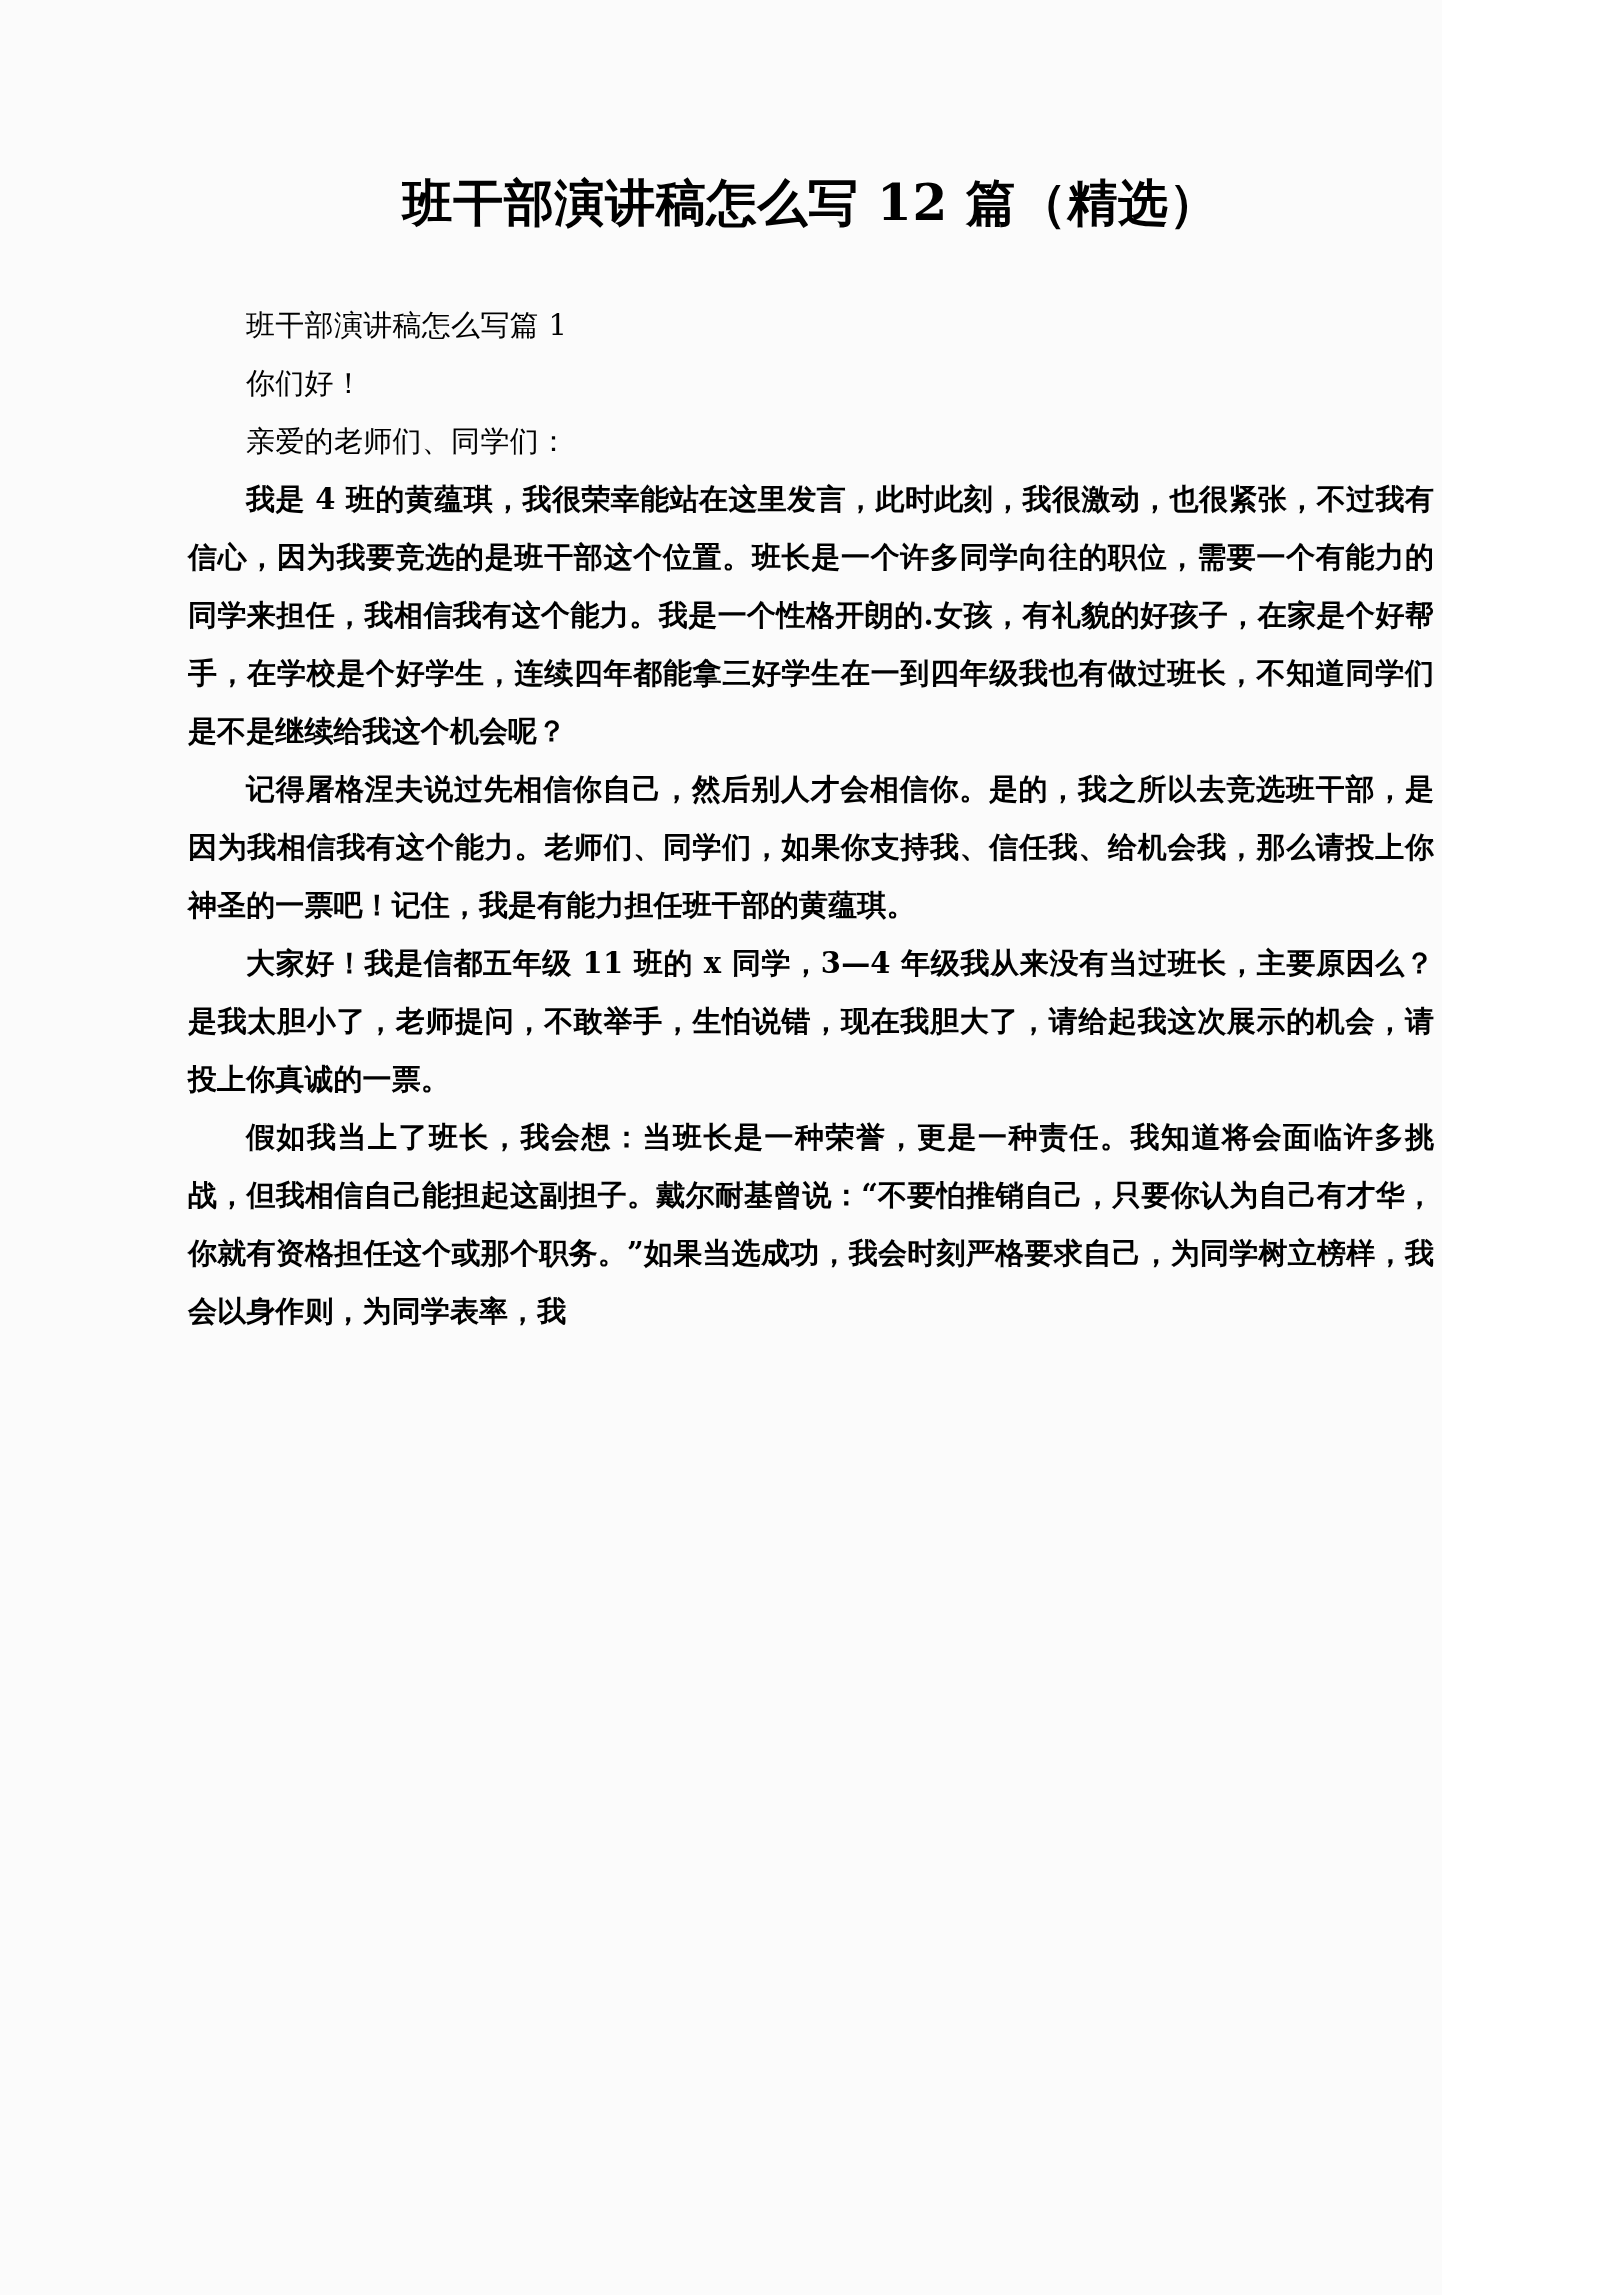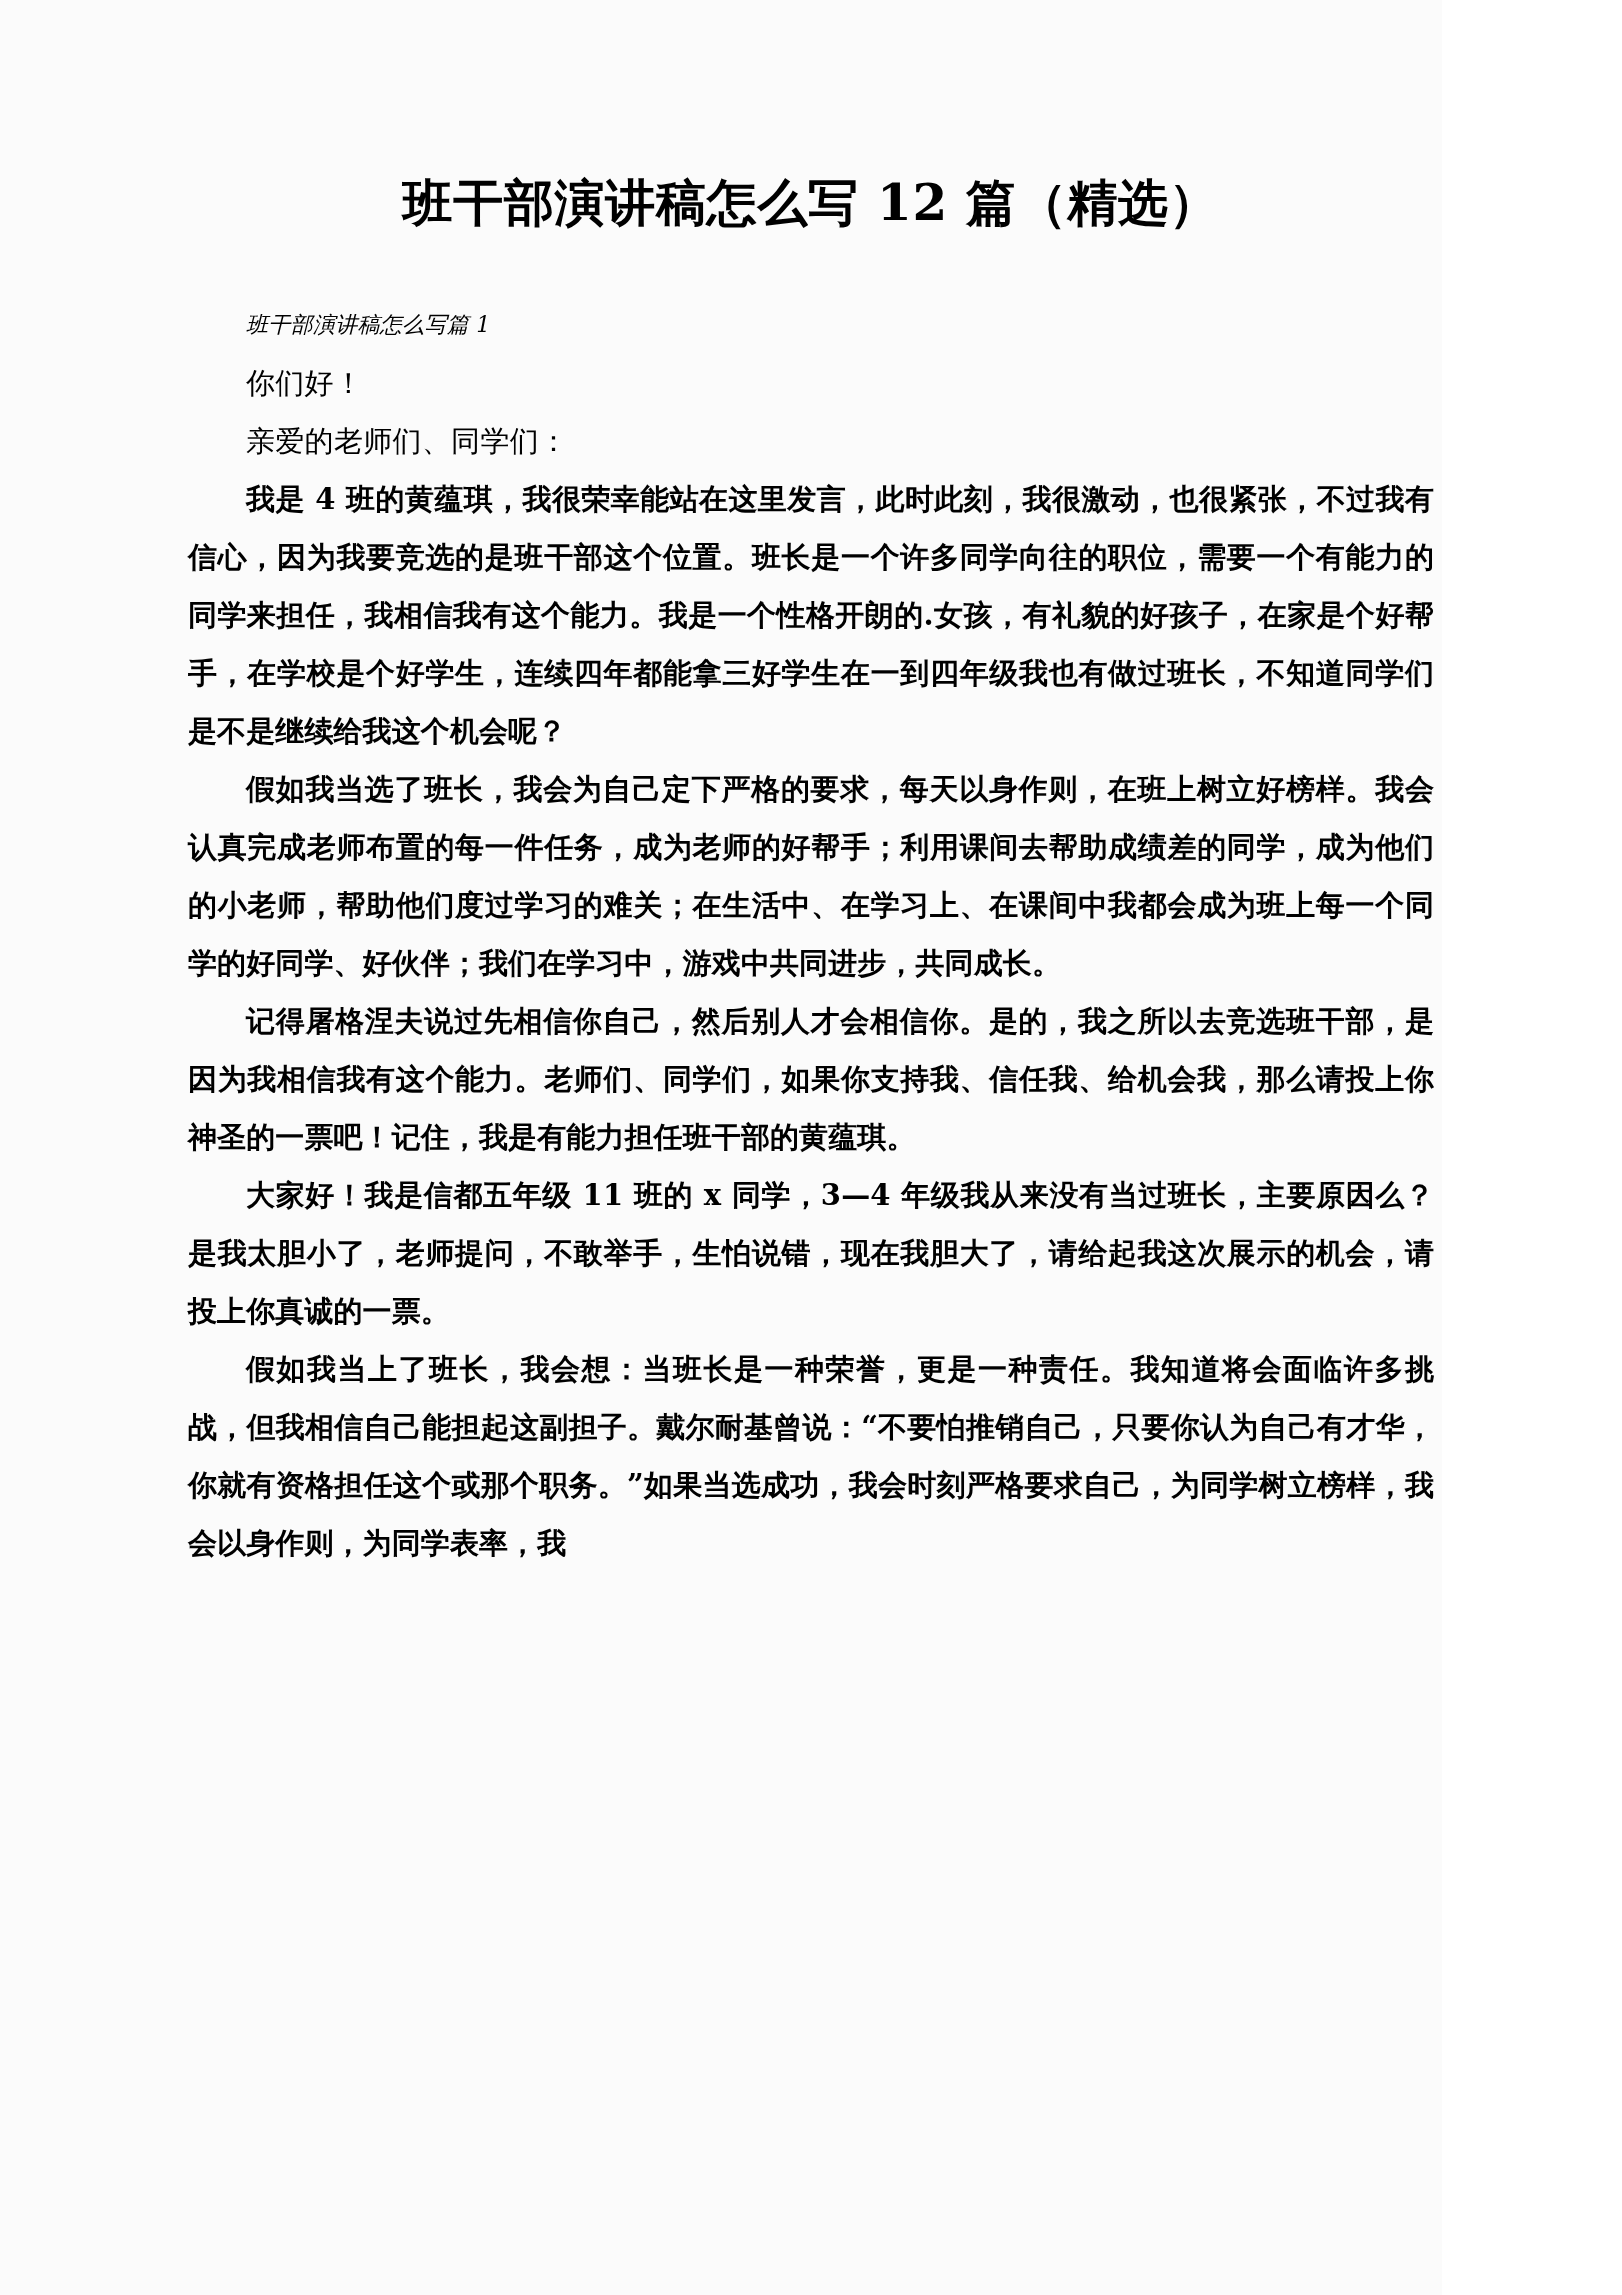--- a/index.html
+++ b/index.html
@@ -41,26 +41,25 @@
     font-size: 50px;
     line-height: 1.0;
     letter-spacing: 0.7px;
     padding-top: 178px;
     white-space: nowrap;
   }
 
   
   .section-heading {
     margin: 0;
-    font-size: 22px;
+    font-size: 29px;
     line-height: 58px;
     font-weight: 400;
     text-indent: 58px;
     letter-spacing: 0.3px;
-    font-style: italic;
   }
 
   
   .salutation {
     margin: 0;
     font-size: 29px;
     line-height: 58px;
     font-weight: 400;
     text-indent: 58px;
     letter-spacing: 0.3px;
@@ -93,21 +92,20 @@
     <div class="spacer-title"></div>
 
     <p class="section-heading">班干部演讲稿怎么写篇 1</p>
 
     <p class="salutation">你们好！</p>
 
     <p class="salutation">亲爱的老师们、同学们：</p>
 
     <p class="body-par">我是 4 班的黄蕴琪，我很荣幸能站在这里发言，此时此刻，我很激动，也很紧张，不过我有信心，因为我要竞选的是班干部这个位置。班长是一个许多同学向往的职位，需要一个有能力的同学来担任，我相信我有这个能力。我是一个性格开朗的.女孩，有礼貌的好孩子，在家是个好帮手，在学校是个好学生，连续四年都能拿三好学生在一到四年级我也有做过班长，不知道同学们是不是继续给我这个机会呢？</p>
 
-    <p class="body-par">假如我当选了班长，我会为自己定下严格的要求，每天以身作则，在班上树立好榜样。我会认真完成老师布置的每一件任务，成为老师的好帮手；利用课间去帮助成绩差的同学，成为他们的小老师，帮助他们度过学习的难关；在生活中、在学习上、在课间中我都会成为班上每一个同学的好同学、好伙伴；我们在学习中，游戏中共同进步，共同成长。</p>
 
     <p class="body-par">记得屠格涅夫说过先相信你自己，然后别人才会相信你。是的，我之所以去竞选班干部，是因为我相信我有这个能力。老师们、同学们，如果你支持我、信任我、给机会我，那么请投上你神圣的一票吧！记住，我是有能力担任班干部的黄蕴琪。</p>
 
 
 
     <p class="body-par">大家好！我是信都五年级 11 班的 x 同学，3—4 年级我从来没有当过班长，主要原因么？是我太胆小了，老师提问，不敢举手，生怕说错，现在我胆大了，请给起我这次展示的机会，请投上你真诚的一票。</p>
 
     <p class="body-par">假如我当上了班长，我会想：当班长是一种荣誉，更是一种责任。我知道将会面临许多挑战，但我相信自己能担起这副担子。戴尔耐基曾说：“不要怕推销自己，只要你认为自己有才华，你就有资格担任这个或那个职务。”如果当选成功，我会时刻严格要求自己，为同学树立榜样，我会以身作则，为同学表率，我</p>
 
   </div>

